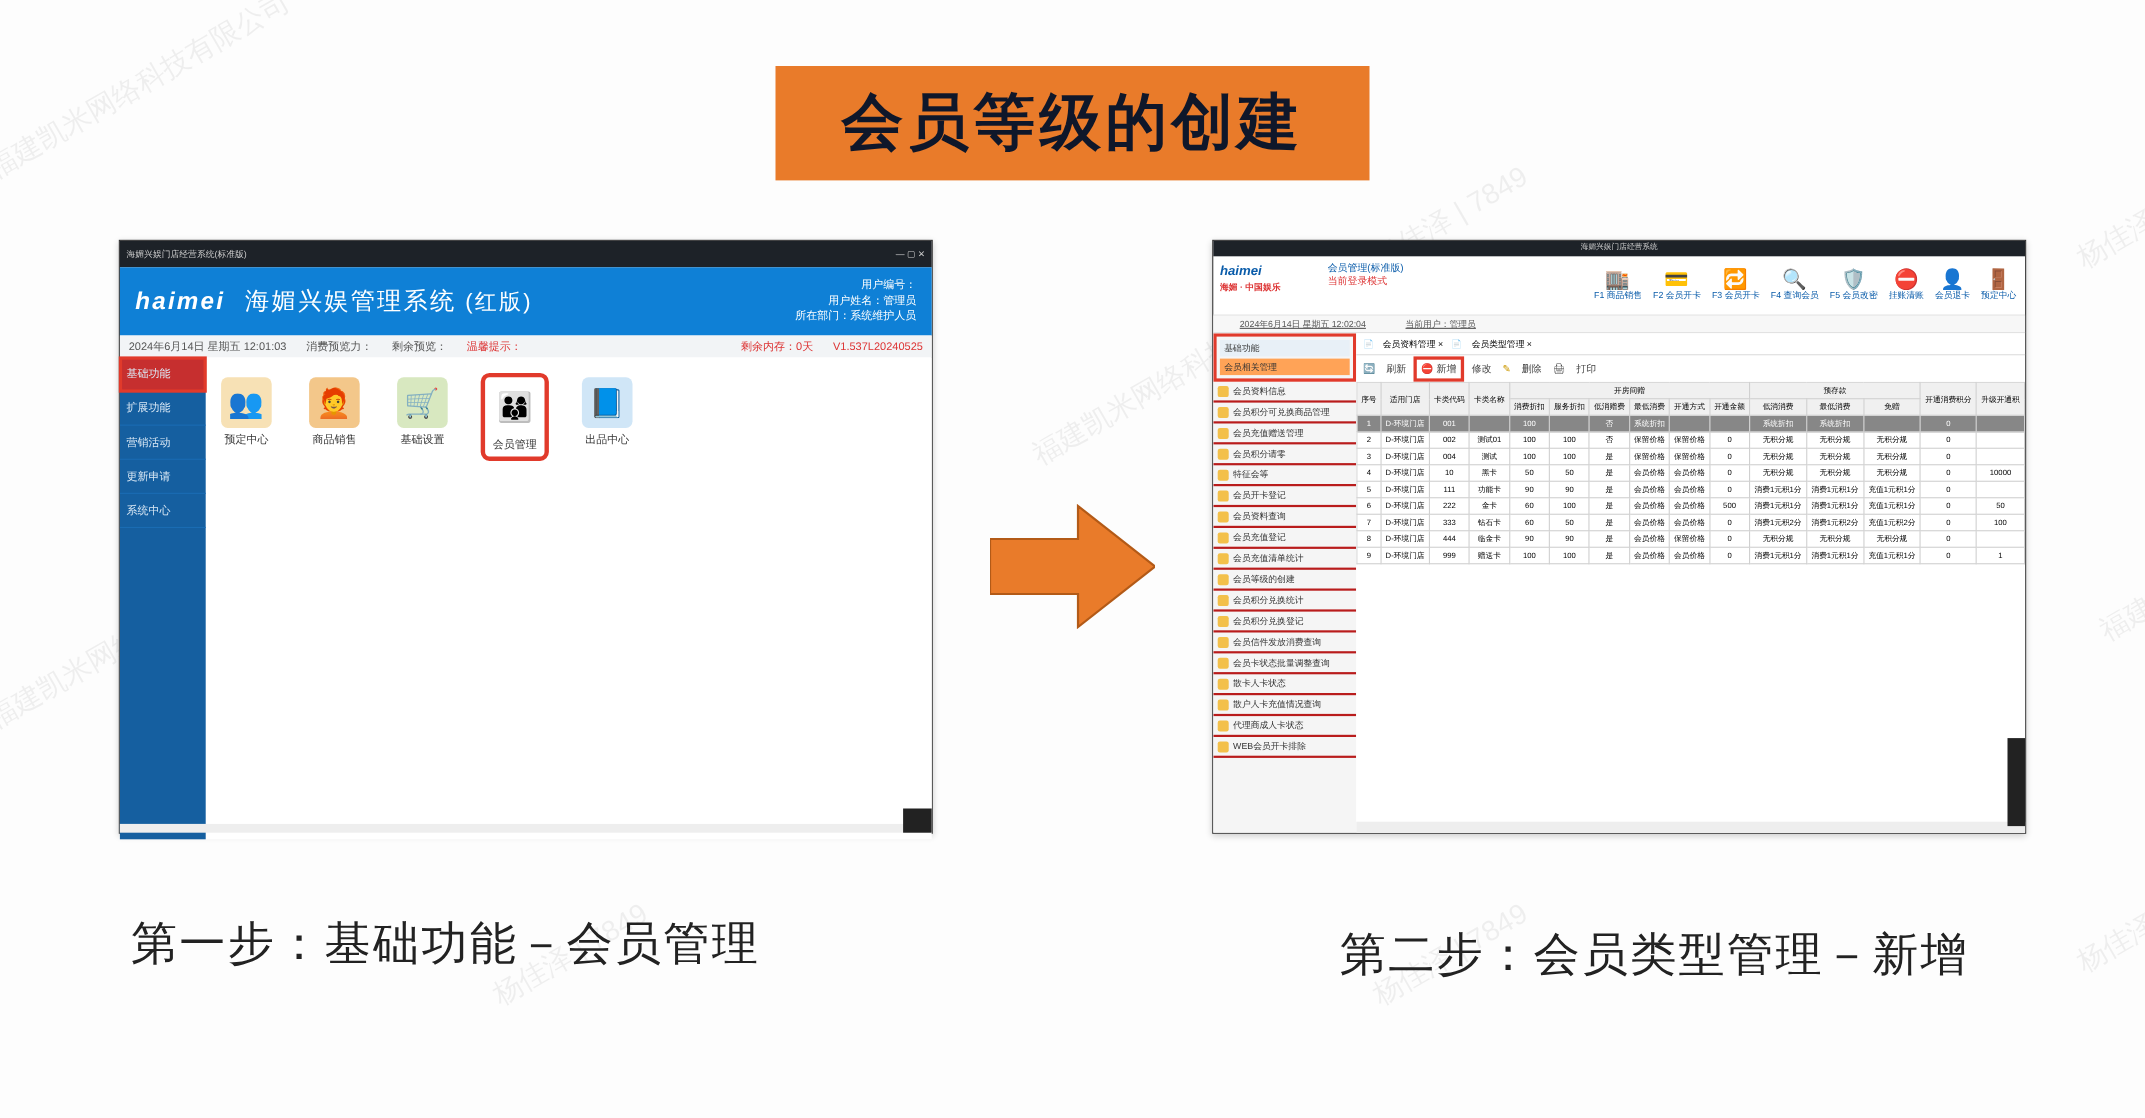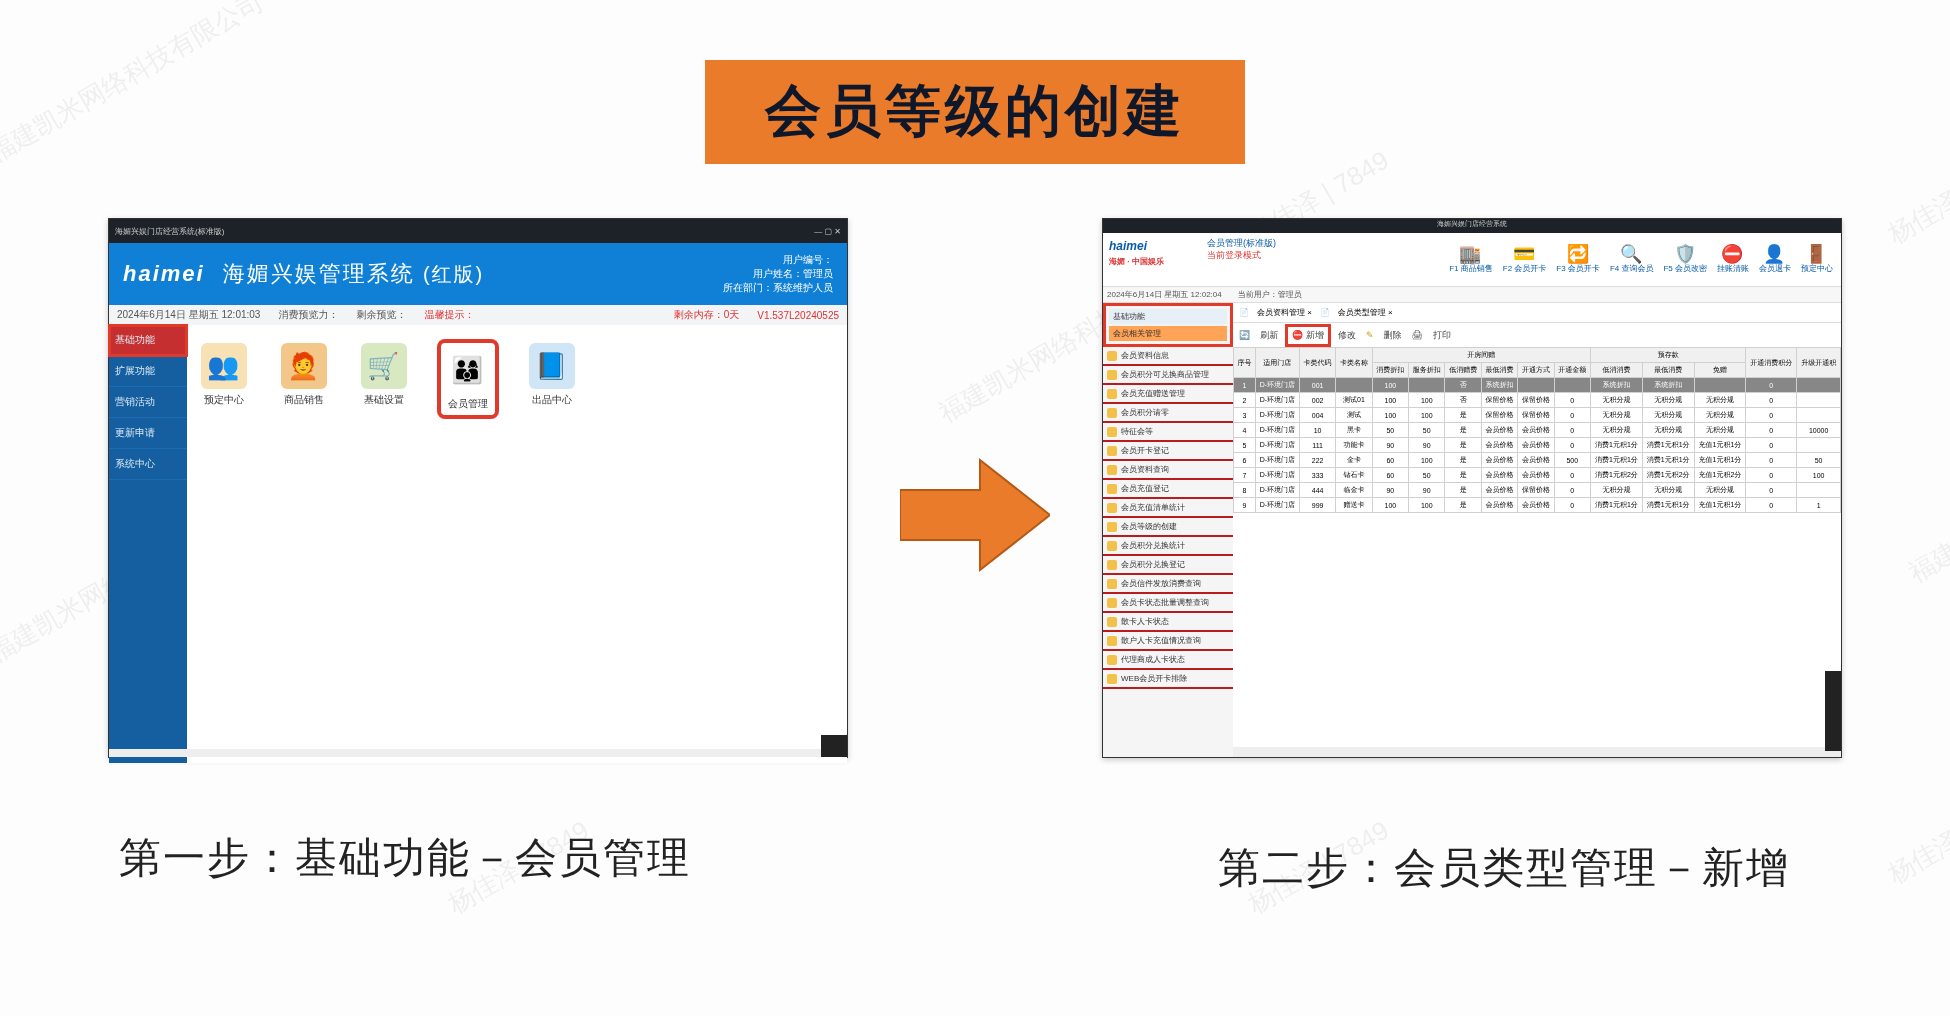--- a/index.html
+++ b/index.html
@@ -65,21 +65,21 @@
   
   .sr-titlebar { background:#1d2228; height:14px; font-size:7px; color:#ccc; text-align:center;}
   .sr-top { display:flex; height:54px; border-bottom:1px solid #ddd;}
   .sr-top .brand { width:100px; font-size:12px; font-style:italic; font-weight:bold; color:#0a5caa; padding:6px; line-height:14px;}
   .sr-top .brand .sub{ font-size:8px; color:#d33; font-style:normal;}
   .sr-top .crumbs { font-size:9px; color:#d33; padding:4px; line-height:12px; width:120px;}
   .sr-top .crumbs .blue{color:#0a5caa;}
   .sr-top .tbar { flex:1; display:flex; align-items:center; justify-content:flex-end; gap:10px; padding-right:8px;}
   .sr-top .tbtn { text-align:center; font-size:8px; color:#0a5caa;}
   .sr-top .tbtn .ic{ font-size:18px; line-height:18px;}
-  .sr-status { height:16px; font-size:8px; background:#f7f7f7; color:#555; padding:0 4px; display:flex; align-items:center; gap:16px; border-bottom:1px solid #ddd;}
+  .sr-status { height:16px; font-size:8px; background:#f7f7f7; color:#555; padding:0 24px; display:flex; align-items:center; gap:36px; border-bottom:1px solid #ddd;text-decoration:underline;}
   .sr-body { display:flex; height: calc(100% - 84px);}
   .sr-side { width:130px; background:#f5f5f5; font-size:8px; color:#333; overflow:hidden;}
   .sr-side .topbox { outline:3px solid #e13a2b; padding:3px; margin:3px;}
   .sr-side .topbox .a{background:#e8f0f7; padding:2px 4px; }
   .sr-side .topbox .b{background:#ffa357; padding:2px 4px; margin-top:2px;}
   .sr-side .li{ padding:3px 4px; display:flex; align-items:center; gap:4px; border-bottom:2px solid #b91c1c;}
   .sr-side .li .dot{ width:10px; height:10px; background:#f3c04a; border-radius:2px;}
   .sr-main { flex:1; display:flex; flex-direction:column; background:#fff;}
   .sr-tabs { height:20px; font-size:8px; display:flex; align-items:center; gap:8px; padding:0 6px; border-bottom:1px solid #ddd;}
   .sr-tools { height:24px; display:flex; align-items:center; gap:10px; padding:0 6px; font-size:9px; color:#444;}

